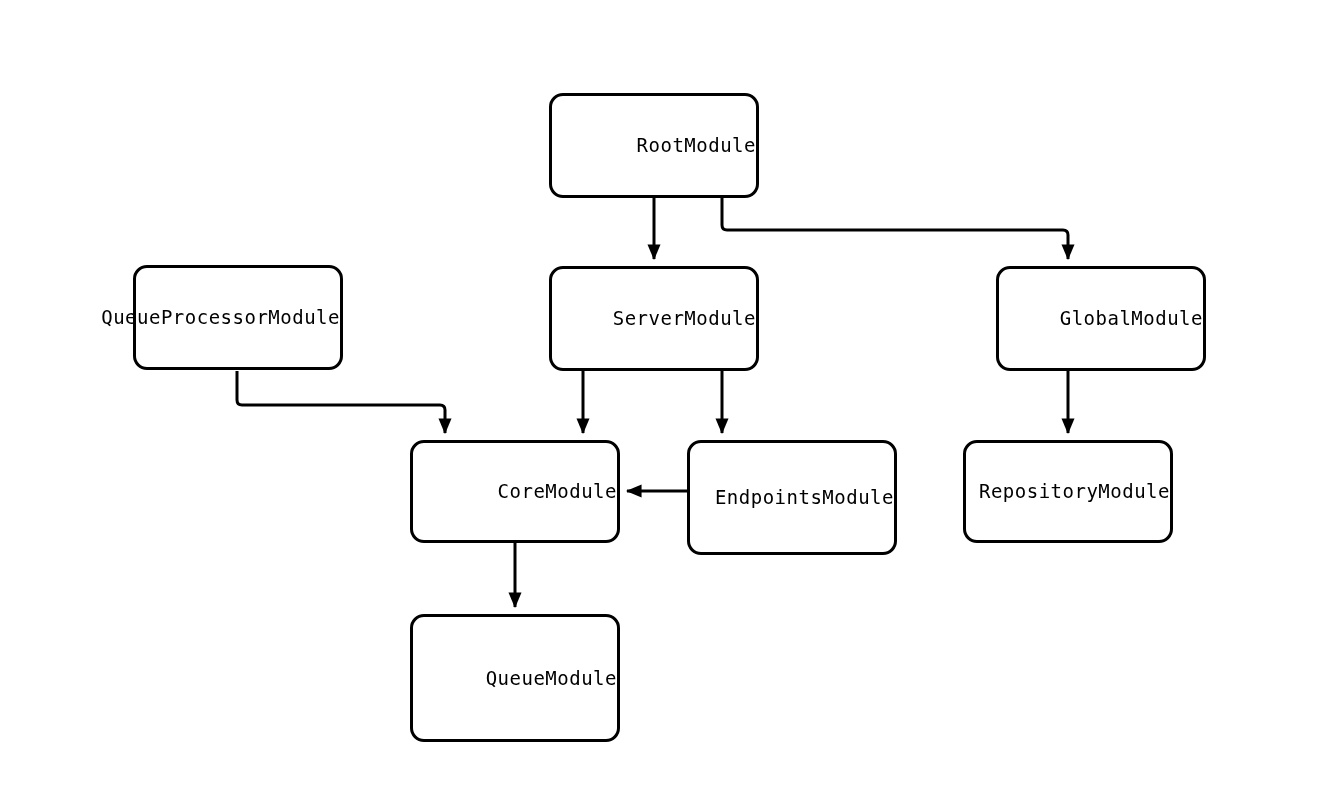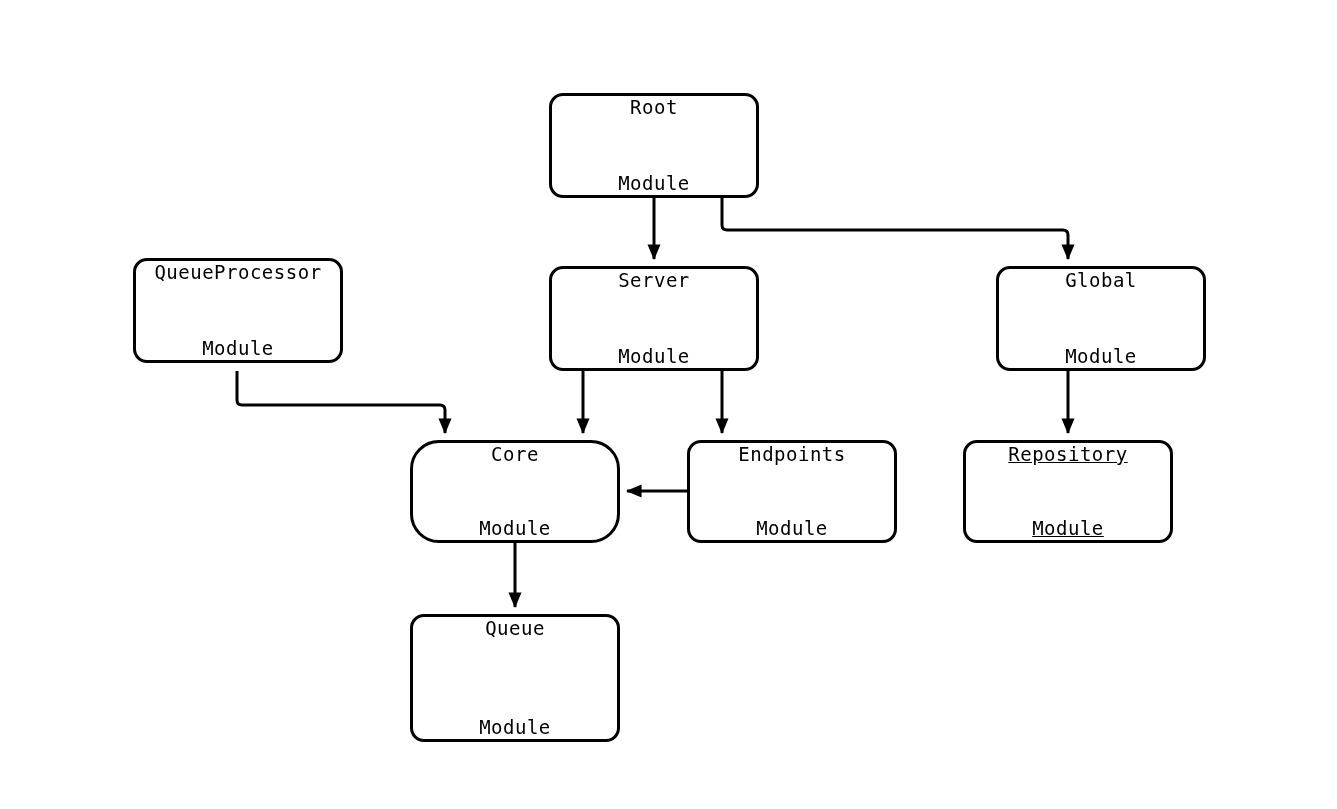--- a/index.html
+++ b/index.html
@@ -30,23 +30,23 @@
     width: 1337px;
     height: 809px;
   }
   .node {
     position: absolute;
     box-sizing: border-box;
     background: #ffffff;
     border: 3px solid #000000;
     border-radius: 14px;
     display: flex;
-    flex-direction: column;
+    flex-direction: row;
     align-items: center;
-    justify-content: space-between;
+    justify-content: flex-end;
     color: #000000;
   }
   .node-line {
     font-size: 19px;
     line-height: 23px;
     letter-spacing: 0.5px;
     white-space: pre;
     text-align: center;
   }
 </style>
@@ -82,46 +82,46 @@
     </g>
   </svg>
 
   <div id="nodes-layer">
 
     <div class="node" style="left:549px; top:93px; width:210px; height:105px;">
       <div class="node-line">Root</div>
       <div class="node-line">Module</div>
     </div>
 
-    <div class="node" style="left:133px; top:258px; width:210px; height:105px;">
+    <div class="node" style="left:133px; top:265px; width:210px; height:105px;">
       <div class="node-line">QueueProcessor</div>
       <div class="node-line">Module</div>
     </div>
 
-    <div class="node" style="left:549px; top:266px; width:210px; height:105px;gap:33px;">
+    <div class="node" style="left:549px; top:266px; width:210px; height:105px;">
       <div class="node-line">Server</div>
       <div class="node-line">Module</div>
     </div>
 
     <div class="node" style="left:996px; top:266px; width:210px; height:105px;">
       <div class="node-line">Global</div>
       <div class="node-line">Module</div>
     </div>
 
-    <div class="node" style="left:410px; top:440px; width:210px; height:103px;border-radius:29px;">
+    <div class="node" style="left:410px; top:440px; width:210px; height:103px;">
       <div class="node-line">Core</div>
       <div class="node-line">Module</div>
     </div>
 
-    <div class="node" style="left:687px; top:440px; width:210px; height:103px;">
+    <div class="node" style="left:687px; top:440px; width:210px; height:115px;">
       <div class="node-line">Endpoints</div>
       <div class="node-line">Module</div>
     </div>
 
-    <div class="node" style="left:963px; top:440px; width:210px; height:103px;text-decoration:underline;">
+    <div class="node" style="left:963px; top:440px; width:210px; height:103px;">
       <div class="node-line">Repository</div>
       <div class="node-line">Module</div>
     </div>
 
     <div class="node" style="left:410px; top:614px; width:210px; height:128px;">
       <div class="node-line">Queue</div>
       <div class="node-line">Module</div>
     </div>
 
   </div>

